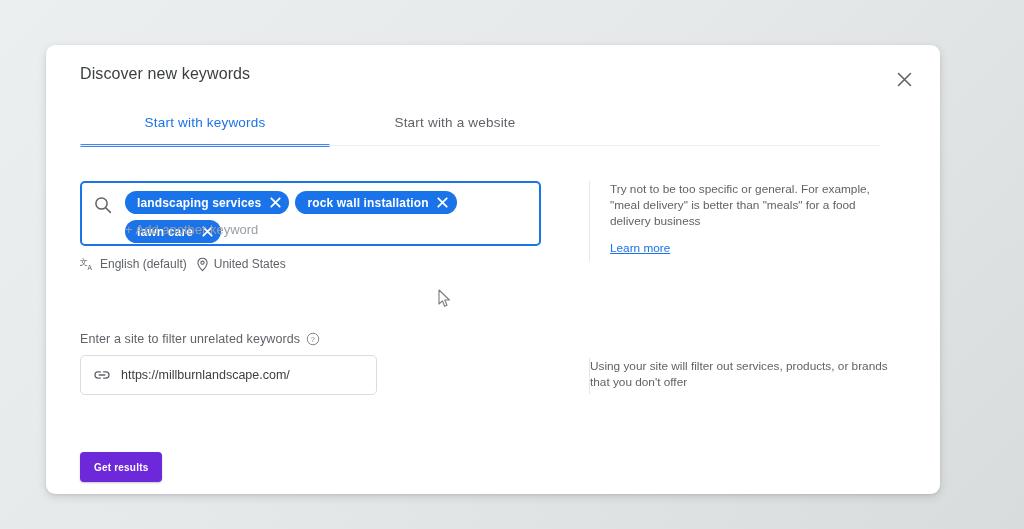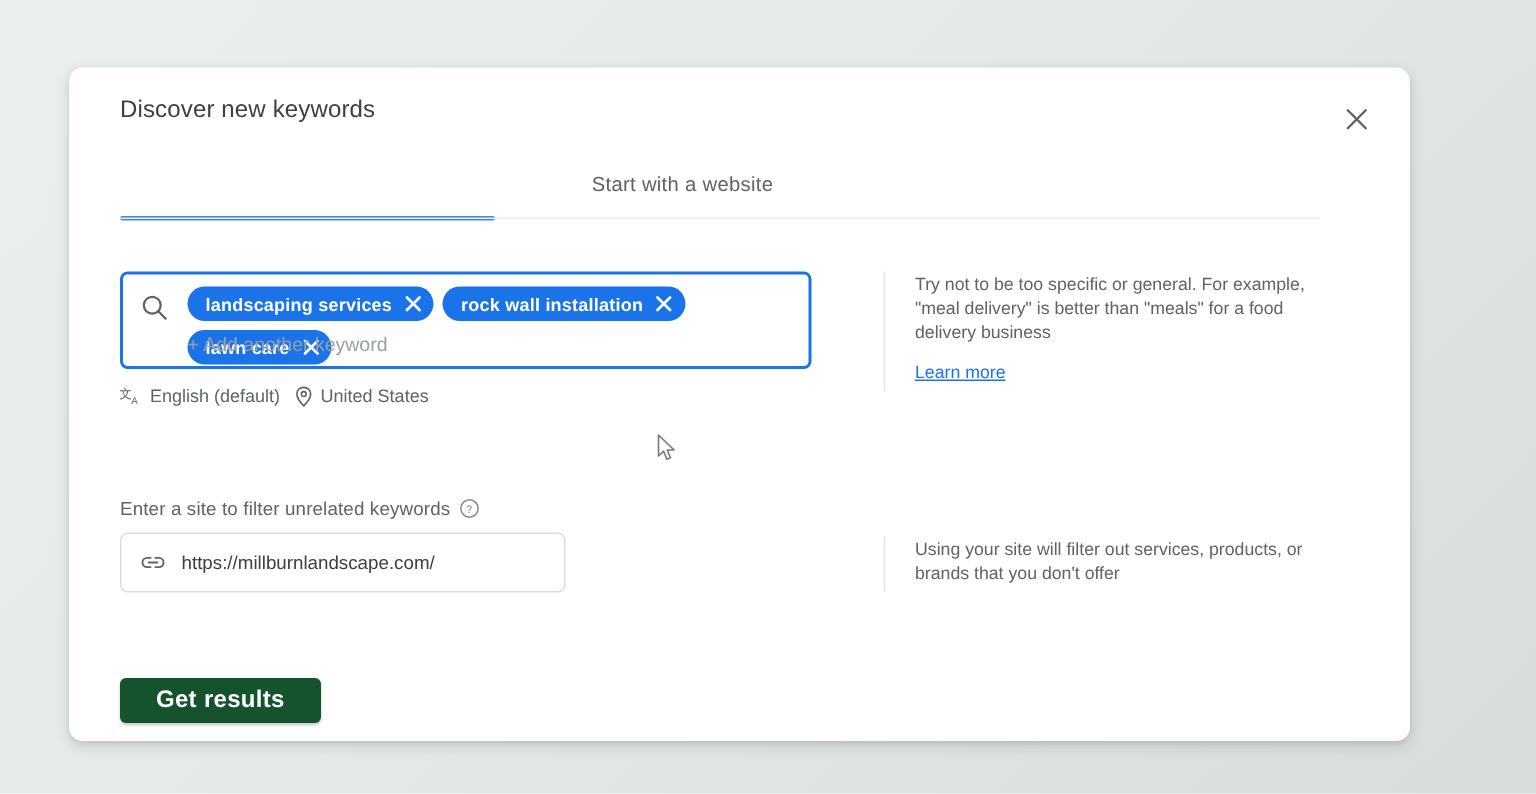--- a/index.html
+++ b/index.html
@@ -271,43 +271,42 @@
     font-size: 12.5px;
     color: #3c4043;
   }
   #site-url-input::placeholder { color: #9aa0a6; }
 
   #site-helper {
     position: absolute;
     left: 543px;
     top: 313px;
     width: 310px;
-    padding-left: 20px;
     border-left: 1px solid #e4e6e8;
     min-height: 36px;
   }
   #site-helper-text {
     font-size: 11.8px;
     line-height: 16px;
     color: #5f6368;
   }
 
   
   #get-results-button {
     position: absolute;
     left: 34px;
     top: 407px;
     height: 30px;
-    padding: 0 24px;
-    background: #14532d;
+    padding: 0 14px;
+    background: #6d28d9;
     color: #ffffff;
     border: none;
     border-radius: 4px;
     font-family: "Liberation Sans", sans-serif;
-    font-size: 16px;
+    font-size: 10px;
     font-weight: 700;
     letter-spacing: 0.2px;
     cursor: pointer;
     box-shadow: 0 1px 2px rgba(60,64,67,0.3);
   }
 
   
   #mouse-cursor {
     position: absolute;
     left: 438px;
@@ -326,20 +325,21 @@
 
   <button id="close-button" aria-label="Close">
     <span>
       <svg width="15" height="15" viewBox="0 0 15 15">
         <path d="M1.5 1.5 L13.5 13.5 M13.5 1.5 L1.5 13.5" stroke="#5f6368" stroke-width="1.6" stroke-linecap="round" fill="none"></path>
       </svg>
     </span>
   </button>
 
   <div id="tabs-bar">
+    <button class="tab active" id="tab-keywords">Start with keywords</button>
     <button class="tab" id="tab-website">Start with a website</button>
     <div id="tab-underline"></div>
   </div>
   <div id="tabs-divider"></div>
 
 
   <div id="keywords-input-box">
     <span id="search-icon">
       <svg width="20" height="20" viewBox="0 0 20 20">
         <circle cx="8.5" cy="8.5" r="5.6" stroke="#5f6368" stroke-width="1.5" fill="none"></circle>

